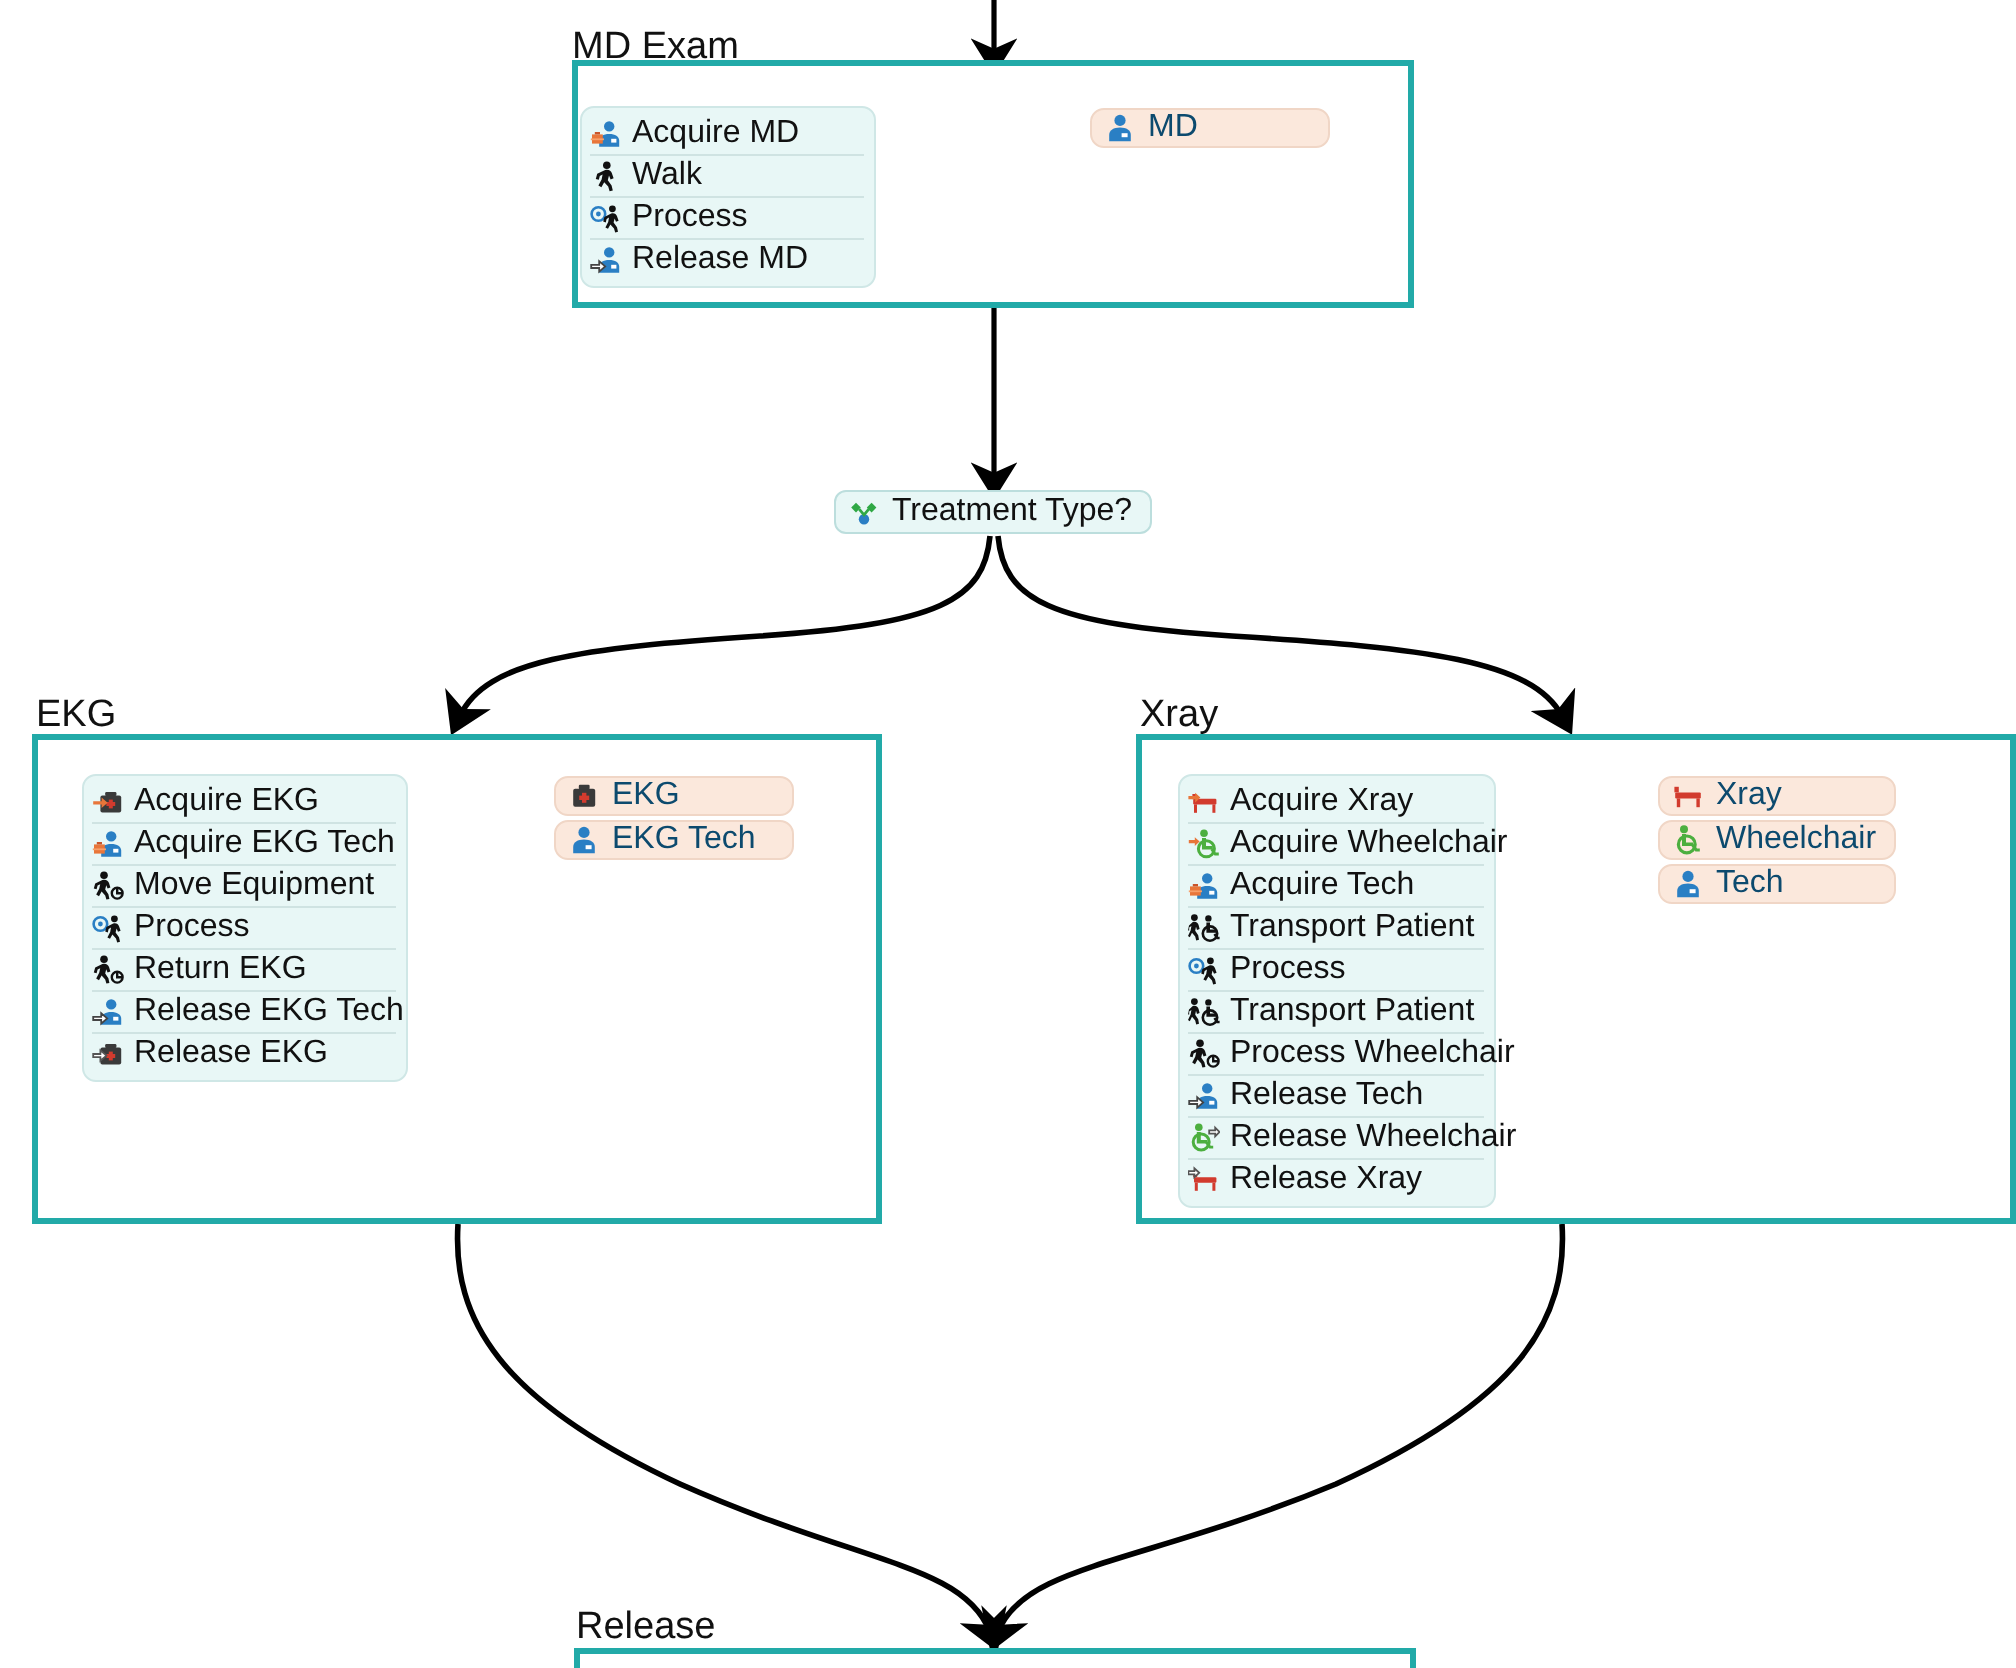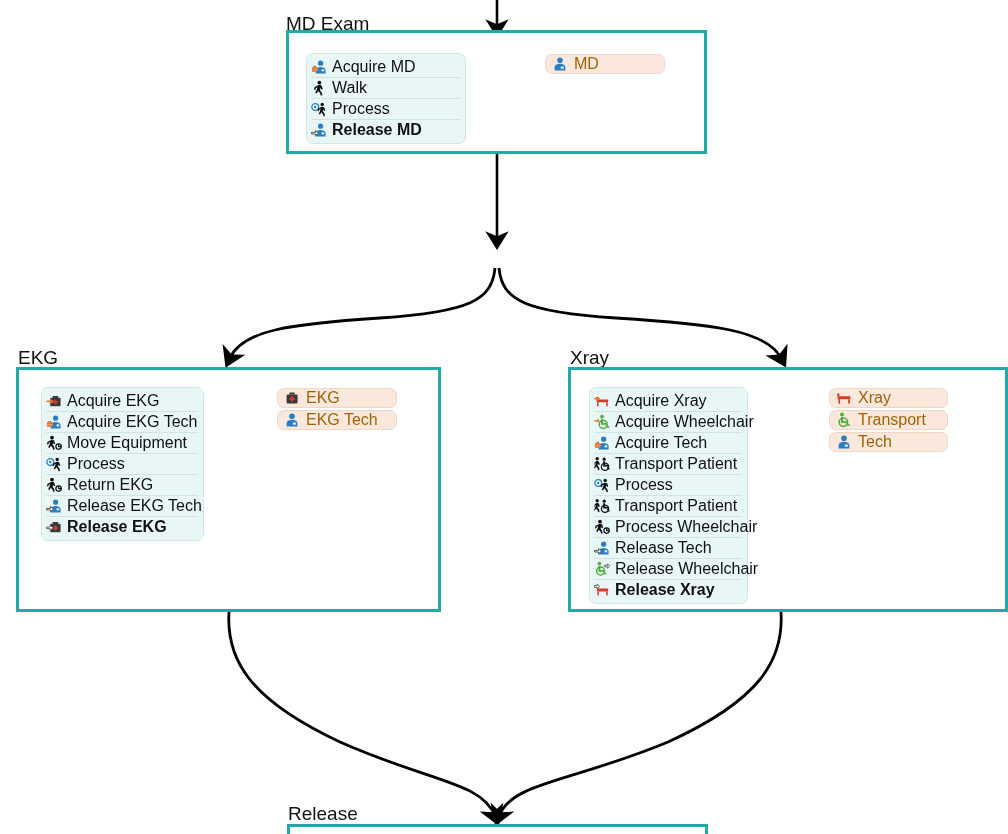--- a/index.html
+++ b/index.html
@@ -17,30 +17,30 @@
 
   
   .act-list{
     position:absolute;background:#e8f7f6;border:1px solid #cfe7e6;border-radius:7px;
     padding:3px 5px 3px 4px;box-sizing:border-box;
   }
   .act-row{
     display:flex;align-items:center;gap:5px;height:20px;
     border-bottom:1px solid #cfe3e2;font-size:16px;color:#111;white-space:nowrap;
   }
-  .act-row:last-child{border-bottom:none;font-weight:bold;}
+  .act-row:last-child{border-bottom:none;}
   .act-label{line-height:20px;}
 
   
   .res-stack{position:absolute;display:flex;flex-direction:column;gap:2px;}
   .res-chip{
     display:flex;align-items:center;gap:6px;
     background:#fbe8dc;border:1px solid #f0d6c6;border-radius:7px;
     height:20px;padding:0 9px 0 6px;box-sizing:border-box;
-    font-size:16px;color:#a16207;white-space:nowrap;
+    font-size:16px;color:#0c4a6e;white-space:nowrap;
   }
 
   
   .gateway{
     position:absolute;display:flex;align-items:center;gap:6px;
     background:#e8f7f6;border:1px solid #bcdedd;border-radius:6px;
     height:22px;padding:0 9px 0 6px;box-sizing:border-box;
     font-size:16px;color:#111;white-space:nowrap;
   }
 
@@ -81,21 +81,21 @@
     </g>
 
     <g>
       <path d="M781,612 C784,660 760,700 668,742 C572,782 512,782 499,816" stroke="#000" stroke-width="2.8" fill="none" marker-end="url(#arw)"></path>
     </g>
   </svg>
 
   <div class="phase-label" style="left:286px;top:13px;">MD Exam</div>
   <div class="phase" style="left:286px;top:30px;width:421px;height:124px;"></div>
 
-  <div class="act-list" style="left:306px;top:53px;width:160px;">
+  <div class="act-list" style="left:290px;top:53px;width:148px;">
     <div class="act-row">
       <span class="ic">
           <svg viewBox="0 0 16 16">
             <circle cx="9.6" cy="4.2" r="2.6" fill="#2a7fc4"></circle>
             <path d="M4.6 14.4v-3.1c0-2.0 2.0-3.3 5.0-3.3s5.0 1.3 5.0 3.3v3.1z" fill="#2a7fc4"></path>
             <rect x="10.6" y="10.4" width="2.6" height="1.9" fill="#ffffff"></rect>
             <path d="M1.0 8.2h5.4v4.6H1.0z" fill="#e8763a"></path>
             <path d="M2.4 7.0h2.6v1.2H2.4z" fill="#c9552a"></path>
             <path d="M0.4 10.2h6.6v0.9H0.4z" fill="#f7a06a"></path>
           </svg>
@@ -141,20 +141,31 @@
           <svg viewBox="0 0 16 16">
             <circle cx="8.0" cy="4.2" r="2.8" fill="#2a7fc4"></circle>
             <path d="M2.6 14.6v-3.2c0-2.2 2.2-3.6 5.4-3.6s5.4 1.4 5.4 3.6v3.2z" fill="#2a7fc4"></path>
             <rect x="8.8" y="10.6" width="3.0" height="2.0" fill="#ffffff"></rect>
           </svg>
         </span>
       <span>MD</span>
     </div>
   </div>
 
+  <div class="gateway" style="left:417px;top:245px;">
+    <span class="ic">
+        <svg viewBox="0 0 16 16">
+          <path d="M4.0 3.4l2.4 2.4-2.4 2.4-2.4-2.4z" fill="#2fa845"></path>
+          <path d="M11.8 3.4l2.4 2.4-2.4 2.4-2.4-2.4z" fill="#2fa845"></path>
+          <circle cx="8.0" cy="11.6" r="2.6" fill="#2a7fc4"></circle>
+          <path d="M5.6 6.6 L8.0 9.4 L10.4 6.6" fill="none" stroke="#2fa845" stroke-width="1.4"></path>
+        </svg>
+      </span>
+    <span>Treatment Type?</span>
+  </div>
 
   <div class="phase-label" style="left:18px;top:347px;">EKG</div>
   <div class="phase" style="left:16px;top:367px;width:425px;height:245px;"></div>
 
   <div class="act-list" style="left:41px;top:387px;width:163px;">
     <div class="act-row">
       <span class="ic">
           <svg viewBox="0 0 16 16">
             <rect x="4.2" y="4.8" width="10.4" height="8.4" rx="1" fill="#3a3a3a"></rect>
             <rect x="6.6" y="3.0" width="5.6" height="2.0" rx="0.6" fill="#3a3a3a"></rect>
@@ -400,21 +411,21 @@
     </div>
     <div class="res-chip">
       <span class="ic">
           <svg viewBox="0 0 16 16">
             <circle cx="7.4" cy="10.2" r="4.2" fill="none" stroke="#4caf3f" stroke-width="1.6"></circle>
             <circle cx="6.0" cy="2.6" r="2.0" fill="#4caf3f"></circle>
             <path d="M5.0 5.0h2.0v4.2h3.6v1.8H5.0z" fill="#4caf3f"></path>
             <path d="M10.2 10.4l1.9 2.6h1.8" fill="none" stroke="#4caf3f" stroke-width="1.5"></path>
           </svg>
         </span>
-      <span>Transport</span>
+      <span>Wheelchair</span>
     </div>
     <div class="res-chip">
       <span class="ic">
           <svg viewBox="0 0 16 16">
             <circle cx="8.0" cy="4.2" r="2.8" fill="#2a7fc4"></circle>
             <path d="M2.6 14.6v-3.2c0-2.2 2.2-3.6 5.4-3.6s5.4 1.4 5.4 3.6v3.2z" fill="#2a7fc4"></path>
             <rect x="8.8" y="10.6" width="3.0" height="2.0" fill="#ffffff"></rect>
           </svg>
         </span>
       <span>Tech</span>

